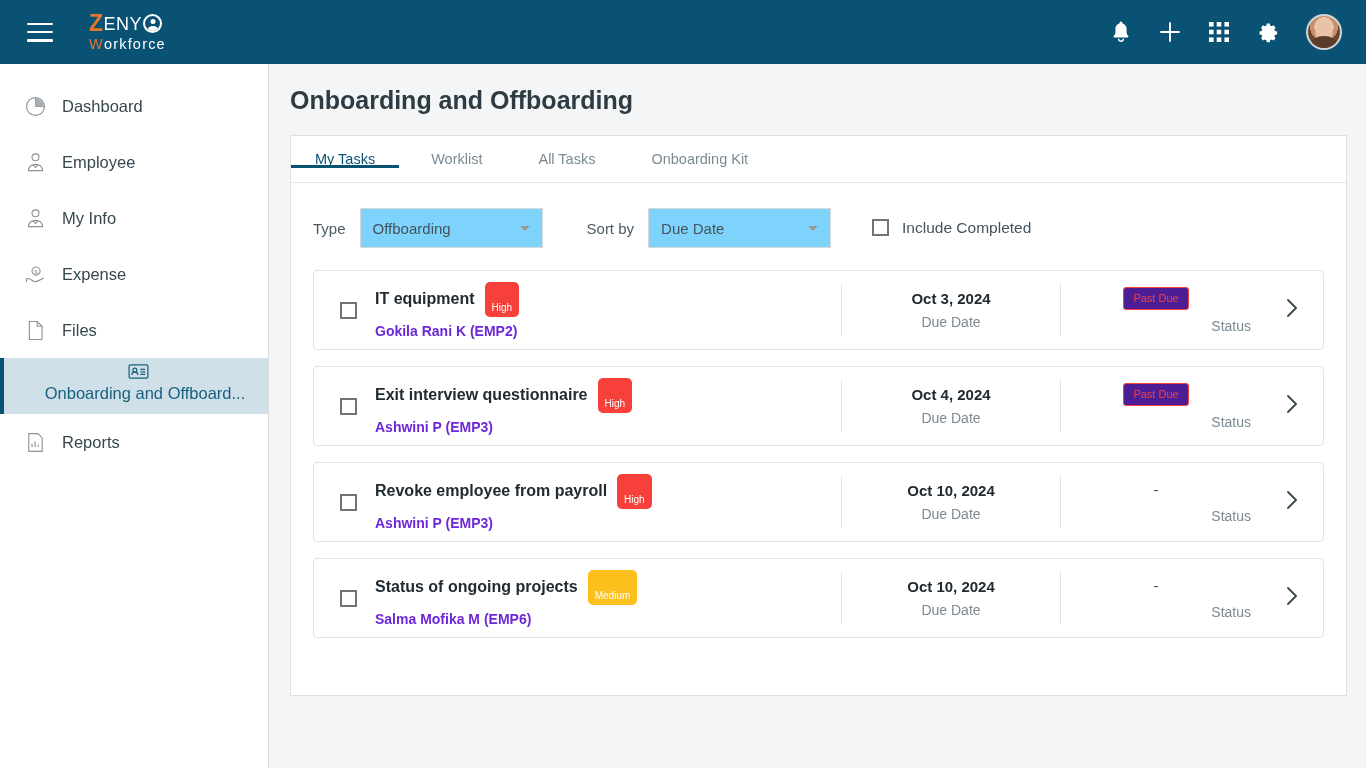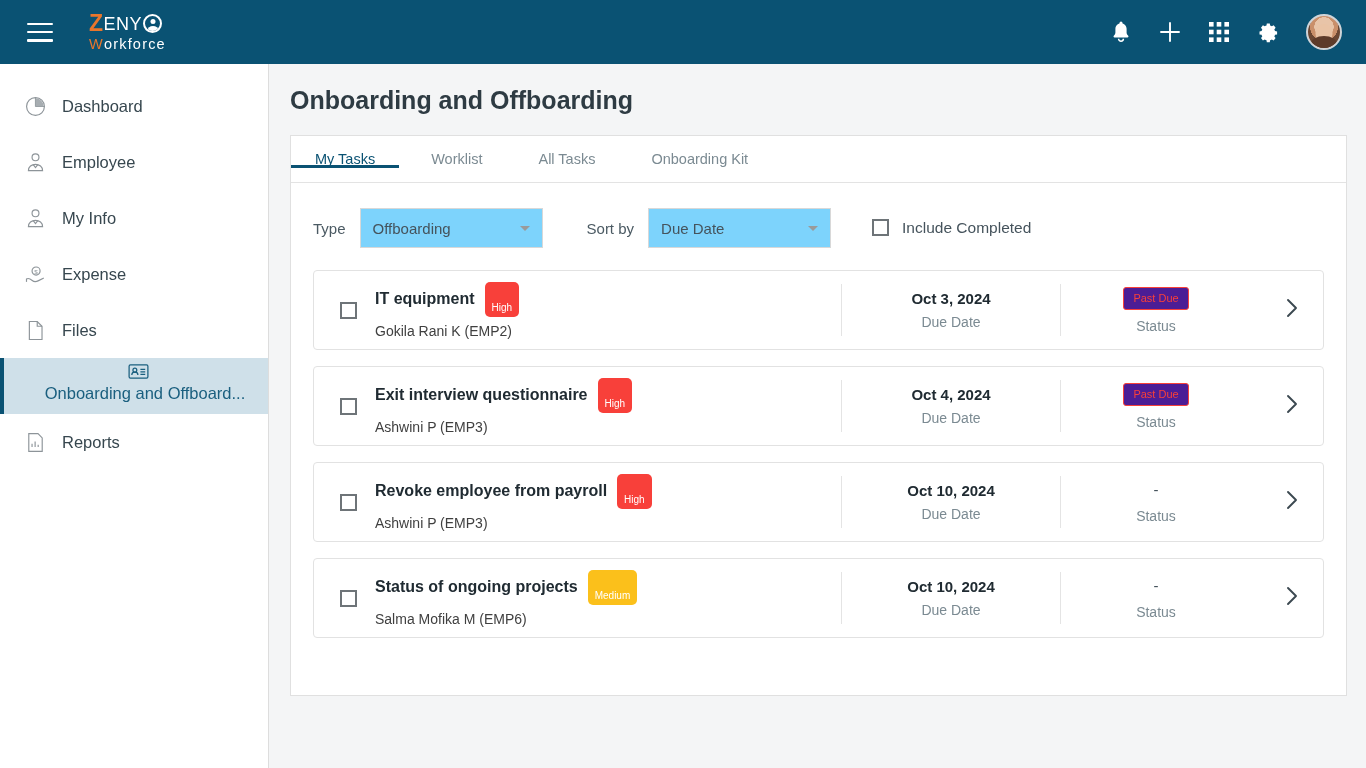--- a/index.html
+++ b/index.html
@@ -166,27 +166,27 @@
   }
   .task-info { width: 466px; }
   .task-title-row { display: flex; align-items: center; }
   .task-title { font-size: 16px; font-weight: bold; color: #202b32; }
   .badge {
     margin-left: 10px; color: #fff; font-size: 10px;
     padding: 21px 7px 4px 7px; border-radius: 5px; line-height: 1;
   }
   .badge.high { background: #f8403a; }
   .badge.medium { background: #fbc01b; }
-  .task-sub { font-size: 14px; color: #404040; margin-top: 6px; }
+  .task-sub { font-size: 14px; color: #6d28d9; margin-top: 6px; font-weight: bold; }
   .divider { width: 1px; height: 52px; background: #e4e4e4; flex: none; }
   .col-date { width: 218px; text-align: center; }
   .col-date .val { font-size: 15px; font-weight: bold; color: #202b32; }
   .col-date .lbl { font-size: 14px; color: #7b8a92; margin-top: 7px; }
   .col-status { width: 190px; text-align: center; }
-  .col-status .lbl { font-size: 14px; color: #7b8a92; margin-top: 8px; }
+  .col-status .lbl { font-size: 14px; color: #7b8a92; margin-top: 8px; text-align: right; }
   .status-badge {
     display: inline-block; border: 1px solid #f8403a; color: #f8403a;
     background: #4c1d95; font-size: 11px; padding: 5px 9px; border-radius: 3px; line-height: 1;
   }
   .status-dash { font-size: 15px; color: #45535c; line-height: 20px; }
   .chev { margin-left: auto; margin-right: 24px; color: #3b4850; }
 </style>
 </head>
 <body>
 

